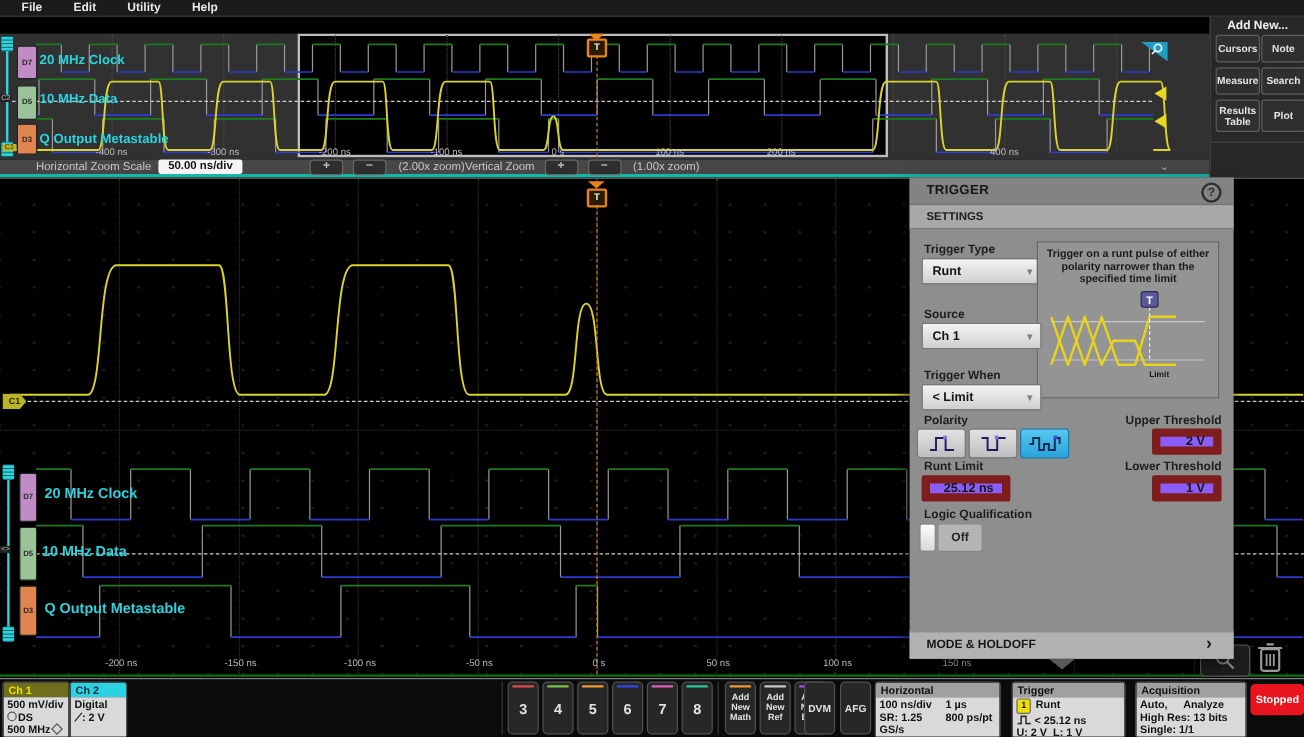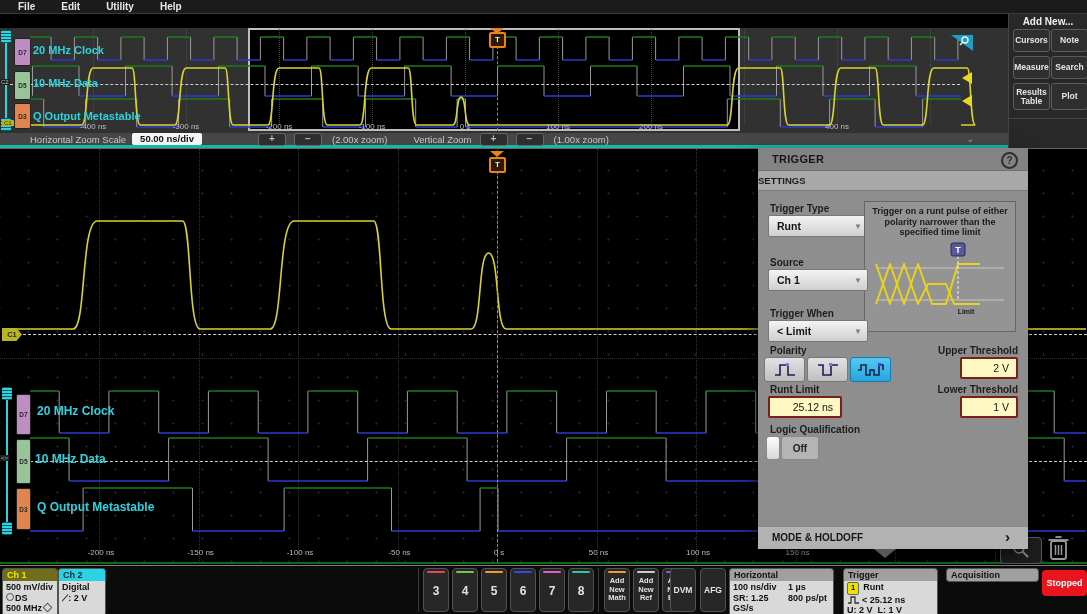--- a/index.html
+++ b/index.html
@@ -40,26 +40,26 @@
     border-top:1px solid #666;overflow:hidden;}
   .vgrid{position:absolute;top:0;height:412px;width:0;border-left:1px dotted #343434;}
   .hgrid{position:absolute;left:0;width:1087px;height:0;border-top:1px dotted #2e2e2e;}
   .mainaxis{position:absolute;font-size:8px;color:#b9b9b9;width:44px;text-align:center;}
   .c1arrow{position:absolute;background:#b8b426;color:#2a2a00;font-size:7.5px;font-weight:bold;width:20px;height:13px;line-height:13px;text-align:center;clip-path:polygon(0 0,72% 0,100% 50%,72% 100%,0 100%);}
   
   .tpanel{left:758px;top:148px;width:270px;height:401px;background:#8e8e8e;box-shadow:-4px 6px 14px rgba(0,0,0,.55);}
   .tp-header{position:absolute;left:0;top:0;width:100%;height:23px;background:#838383;border-bottom:1px solid #6f6f6f;box-sizing:border-box;}
   .tp-title{position:absolute;left:14px;top:5px;font-size:11px;font-weight:bold;color:#161616;letter-spacing:.3px;}
   .helpicon{position:absolute;left:243px;top:4px;width:13px;height:13px;border:2px solid #2e2e2e;border-radius:50%;color:#2e2e2e;font-size:10px;font-weight:bold;text-align:center;line-height:13px;}
-  .tp-section{position:absolute;left:0;top:23px;width:100%;height:20px;background:#a8a8a8;border-bottom:1px solid #7a7a7a;box-sizing:border-box;font-size:9.5px;font-weight:bold;color:#1c1c1c;padding:4px 0 0 0;}
+  .tp-section{position:absolute;left:0;top:23px;width:100%;height:20px;background:#a8a8a8;border-bottom:1px solid #7a7a7a;box-sizing:border-box;font-size:9.5px;font-weight:bold;color:#1c1c1c;padding:4px 0 0 14px;}
   .plabel{position:absolute;font-size:10px;color:#1d1d1d;font-weight:bold;}
   .plabel-r{text-align:right;}
   .dd{position:absolute;width:100px;height:22px;background:linear-gradient(#f4f4f4,#cfcfcf);border:1px solid #787878;border-radius:2px;font-size:10.5px;font-weight:bold;color:#141414;display:flex;align-items:center;padding-left:8px;box-sizing:border-box;}
   .dd .caret{position:absolute;right:5px;top:6px;color:#808080;font-size:8px;}
-  .vb{position:absolute;height:22px;background:#fef9c3;border:2px solid #7f1d1d;border-radius:2px;font-size:10.5px;font-weight:normal;color:#141414;display:flex;align-items:center;justify-content:flex-end;padding-right:7px;box-sizing:border-box;}
+  .vb{position:absolute;height:22px;background:#8b5cf6;border:7px solid #7f1d1d;border-radius:2px;font-size:10.5px;font-weight:bold;color:#141414;display:flex;align-items:center;justify-content:flex-end;padding-right:7px;box-sizing:border-box;}
   .descbox{position:absolute;left:106px;top:53px;width:152px;height:131px;background:#949494;border:1px solid #676767;box-sizing:border-box;}
   .desctext{position:absolute;top:4px;left:4px;right:4px;font-size:9px;font-weight:bold;color:#1a1a1a;text-align:center;line-height:10.5px;}
   .polbtn{position:absolute;width:41px;height:25px;background:linear-gradient(#e2e2e2,#bfbfbf);border:1px solid #787878;border-radius:3px;display:flex;align-items:center;justify-content:center;box-sizing:border-box;}
   .polbtn.sel{background:linear-gradient(#56c8f0,#28a4dc);border:1px solid #0e7fb4;}
   .togknob{position:absolute;width:14px;height:24px;background:linear-gradient(#fdfdfd,#d8d8d8);border:1px solid #888;border-radius:3px;box-sizing:border-box;}
   .togbtn{position:absolute;width:38px;height:24px;background:#b4b4b4;border:1px solid #8a8a8a;border-radius:3px;font-size:10px;font-weight:bold;color:#222;text-align:center;line-height:24px;box-sizing:border-box;}
   .modebar{position:absolute;left:0;top:378px;width:270px;height:23px;background:#b2b2b2;border-top:1px solid #8b8b8b;box-sizing:border-box;}
   
   .bottombar{left:0;top:565px;width:1087px;height:49px;background:#0b0b0b;border-top:1px solid #7d7d7d;box-sizing:border-box;}
   .chip{position:absolute;border-radius:3px;overflow:hidden;border:1px solid #555;}
@@ -153,21 +153,21 @@
     <div class="yarrow" style="left:962px;top:44px;"></div>
     <div class="yarrow" style="left:962px;top:67px;"></div>
   </div>
 
   <div class="abs zoombar">
     <span style="margin-left:30px;">Horizontal Zoom Scale</span>
     <span class="zb-box">50.00 ns/div</span>
     <span class="zb-btn" style="margin-left:50px;">+</span>
     <span class="zb-btn">−</span>
     <span style="margin-left:6px;">(2.00x zoom)</span>
-    <span style="margin-left:26px;">Vertical Zoom</span>
+    <span style="">Vertical Zoom</span>
     <span class="zb-btn" style="margin-left:8px;">+</span>
     <span class="zb-btn">−</span>
     <span style="margin-left:6px;">(1.00x zoom)</span>
     <span style="margin-left:auto;margin-right:34px;color:#aaa;font-size:9px;">⌄</span>
   </div>
 
   <div class="abs addnew">
     <div class="an-title">Add New...</div>
     <div class="an-btn" style="left:4px;top:15px;">Cursors</div>
     <div class="an-btn" style="left:42px;top:15px;">Note</div>
@@ -420,17 +420,25 @@
         <div><span style="display:inline-block;background:#f0e000;border:1px solid #666;border-radius:2px;font-size:7.5px;padding:0 3px;margin-right:4px;">1</span><span>Runt</span></div>
         <div><svg width="13" height="9" style="vertical-align:-1px;margin-right:2px;">
               <polyline points="1,8 4,8 4,2 8,2 8,8 12,8" fill="none" stroke="#333" stroke-width="1.3"></polyline>
             </svg><span>&lt; 25.12 ns</span></div>
         <div><span>U: 2 V</span>&nbsp;&nbsp;<span>L: 1 V</span></div>
       </div>
     </div>
 
     <div class="chip" style="left:946px;top:2px;width:91px;">
       <div class="hd" style="background:#a0a0a0;color:#111;">Acquisition</div>
+      <div class="bd">
+        <div class="statrow">
+            <span style="width:36px;">Auto,</span>
+            <span>Analyze</span>
+          </div>
+        <div>High Res: 13 bits</div>
+        <div>Single: 1/1</div>
+      </div>
     </div>
     <div class="stopped">Stopped</div>
   </div>
 
 </div>
 
 </body></html>

